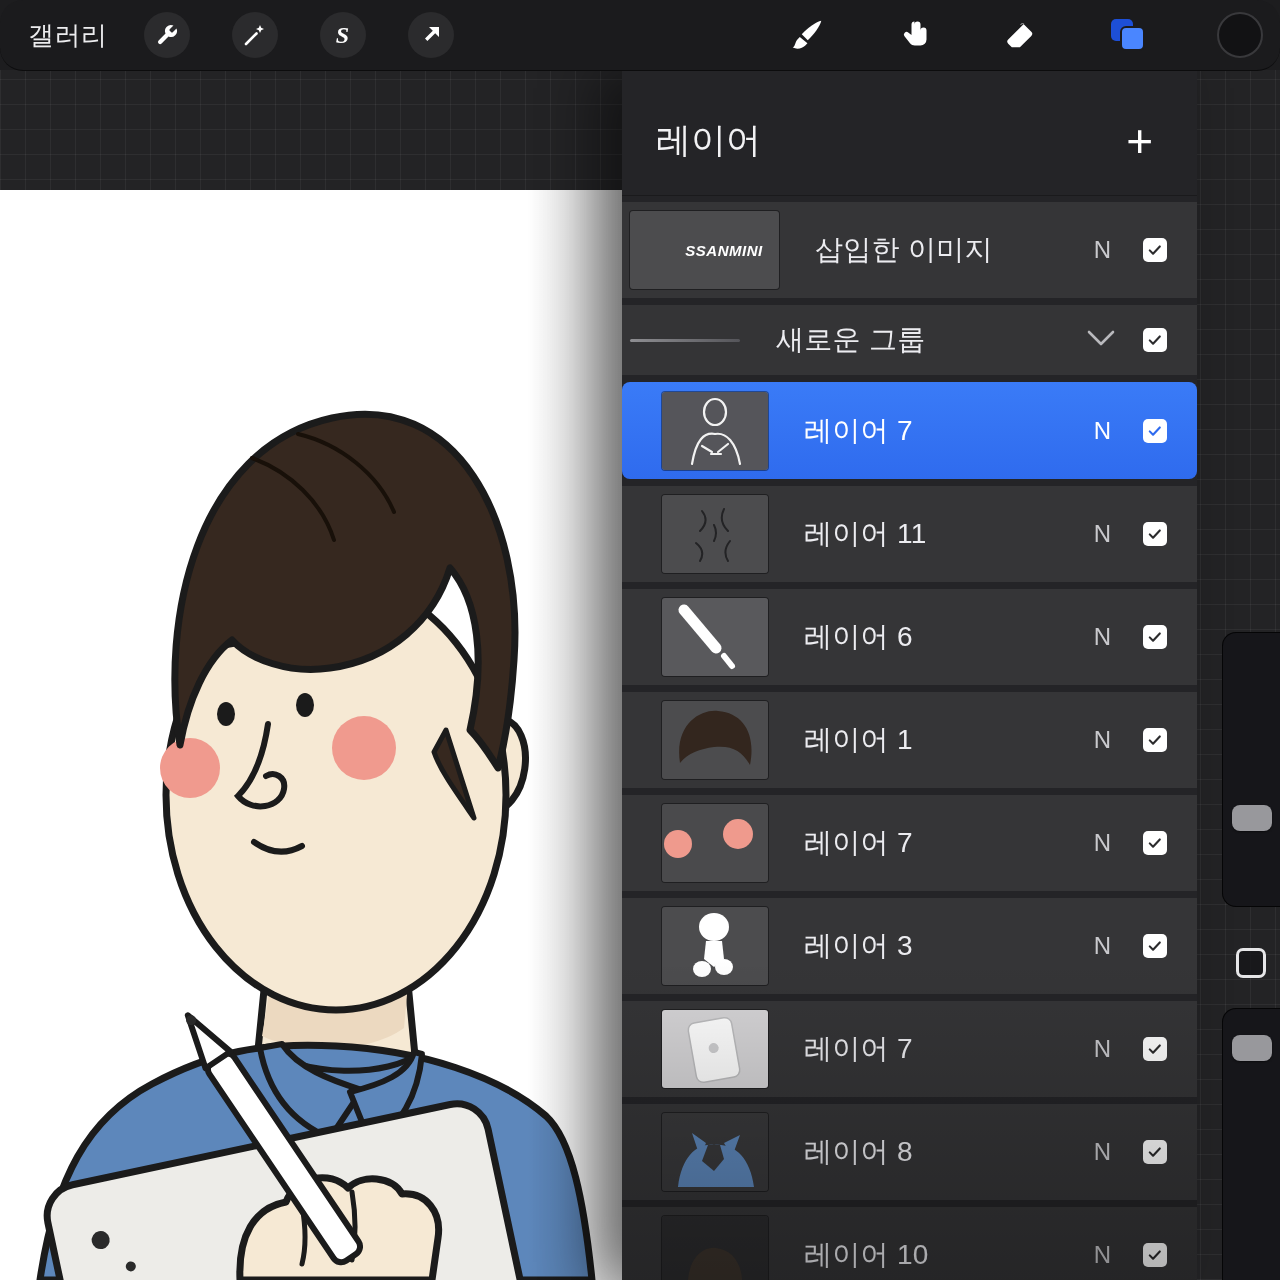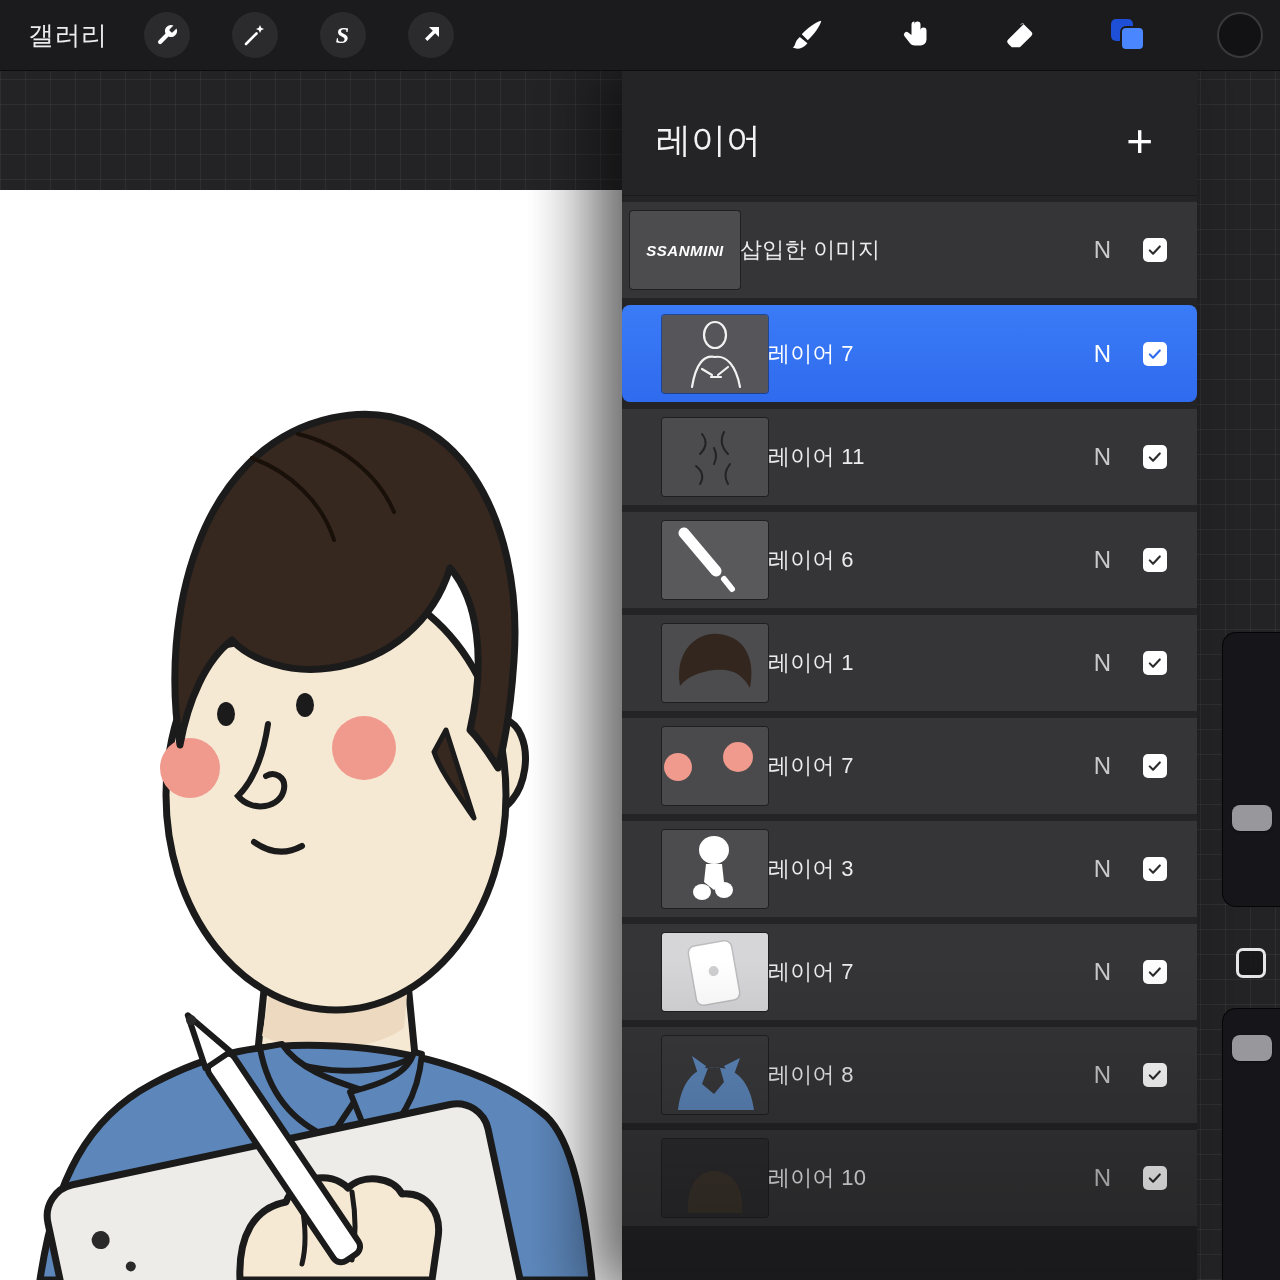--- a/index.html
+++ b/index.html
@@ -7,21 +7,21 @@
   #app{position:relative;width:1280px;height:1280px;overflow:hidden;}
 
   
   .grid-bg{position:absolute;left:0;top:70px;width:1280px;height:1210px;background-color:#232325;
     background-image:
       repeating-linear-gradient(0deg, rgba(255,255,255,.05) 0 1px, transparent 1px 25px),
       repeating-linear-gradient(90deg, rgba(255,255,255,.05) 0 1px, transparent 1px 25px);}
 
   
   .toolbar{position:absolute;left:0;top:0;width:1280px;height:70px;background:#1b1b1d;
-    border-bottom:1px solid #0c0c0d;display:flex;align-items:center;z-index:40;}
+    border-bottom:1px solid #0c0c0d;display:flex;align-items:center;z-index:40;border-radius:23px;}
   .tb-left{display:flex;align-items:center;padding-left:28px;gap:42px;}
   .gallery{color:#ececee;font-size:26px;margin-right:-6px;letter-spacing:.5px;cursor:default;}
   .tb-circle{width:46px;height:46px;border-radius:50%;background:#2b2b2d;border:none;display:flex;
     align-items:center;justify-content:center;padding:0;}
   .tb-circle svg{width:24px;height:24px;}
   .sel-s{color:#fff;font-size:24px;font-weight:700;font-style:italic;font-family:"Liberation Serif",serif;}
   .tb-right{position:absolute;right:17px;top:0;height:70px;display:flex;align-items:center;gap:70px;}
   .tb-plain{background:none;border:none;padding:0;display:flex;align-items:center;justify-content:center;}
   .tb-plain svg{display:block;}
   .color-dot{width:42px;height:42px;border-radius:50%;background:#121214;border:2px solid #39393c;}
@@ -40,25 +40,25 @@
   .panel-title{color:#f2f2f4;font-size:35px;font-weight:400;flex:1;}
   .add-layer{background:none;border:none;color:#fff;font-size:46px;font-weight:200;line-height:30px;padding:0;}
   .rows{padding-top:6px;}
   .layer-row{position:relative;height:96px;margin-bottom:7px;background:#353537;display:flex;align-items:center;}
   .layer-row.group{height:70px;background:#343436;}
   .layer-row.selected{height:97px;background:linear-gradient(180deg,#3a7bf7,#2f6bee);border-radius:8px;}
   .thumb{width:110px;height:78px;margin-left:8px;border-radius:3px;overflow:hidden;flex:0 0 auto;
     box-shadow:0 0 0 1px rgba(0,0,0,.4);}
   .indent .thumb{width:106px;margin-left:40px;}
   .thumb svg{display:block;width:100%;height:100%;}
-  .t-ssanmini{background:#4c4c4e;display:flex;align-items:center;justify-content:center;}
+  .t-ssanmini{background:#4c4c4e;display:flex;align-items:center;justify-content:center;padding-left:39px;}
   .ssan{color:#fff;font-weight:700;font-style:italic;font-size:15px;letter-spacing:.5px;}
   .group-line{width:110px;height:3px;margin-left:8px;border-radius:2px;flex:0 0 auto;
     background:linear-gradient(90deg,#8e8e92,#55555a);}
-  .l-name{color:#ececf0;font-size:22px;letter-spacing:.3px;}
+  .l-name{color:#ececf0;font-size:28px;margin-left:36px;letter-spacing:.3px;}
   .selected .l-name{color:#fff;}
   .l-blend{position:absolute;right:86px;color:#c9c9cd;font-size:24px;background:none;border:none;padding:0;}
   .selected .l-blend{color:#fff;}
   .l-chevron{position:absolute;right:80px;background:none;border:none;padding:0;}
   .l-check{position:absolute;right:30px;width:24px;height:24px;border-radius:5px;background:#fff;
     border:none;padding:0;display:flex;align-items:center;justify-content:center;}
   .l-check svg{width:18px;height:18px;}
   .check-path{stroke:#2b2b2d;stroke-width:2.8;fill:none;stroke-linecap:round;stroke-linejoin:round;}
   .selected .check-path{stroke:#2f6bef;}
   .panel-fade{position:absolute;left:0;bottom:0;width:100%;height:320px;pointer-events:none;
@@ -209,20 +209,34 @@
         </div>
         <div class="l-name">삽입한 이미지</div>
         <button class="l-blend">N</button>
         <button class="l-check">
           <svg viewBox="0 0 24 24">
               <path class="check-path" d="M5 12.5l4.4 4.4 9-9.6"></path>
             </svg>
         </button>
       </div>
 
+      <div class="layer-row group">
+        <div class="group-line"></div>
+        <div class="l-name">새로운 그룹</div>
+        <button class="l-chevron">
+          <svg width="32" height="22" viewBox="0 0 32 22">
+            <path d="M4 4l12 12 12-12" stroke="#b9b9bd" stroke-width="2.6" fill="none" stroke-linecap="round" stroke-linejoin="round"></path>
+          </svg>
+        </button>
+        <button class="l-check">
+          <svg viewBox="0 0 24 24">
+              <path class="check-path" d="M5 12.5l4.4 4.4 9-9.6"></path>
+            </svg>
+        </button>
+      </div>
 
       <div class="layer-row indent selected">
         <div class="thumb">
           <svg viewBox="0 0 106 78">
               <rect width="106" height="78" fill="#55555a"></rect>
             <g stroke="#f2f2f2" stroke-width="2.2" fill="none" stroke-linecap="round">
               <ellipse cx="53" cy="20" rx="11" ry="13"></ellipse>
               <path d="M30 72 C34 48 42 40 53 42 C64 40 74 50 78 72"></path>
               <path d="M40 54 l10 6 M66 52 l-10 8 M49 62 h10"></path>
             </g>

